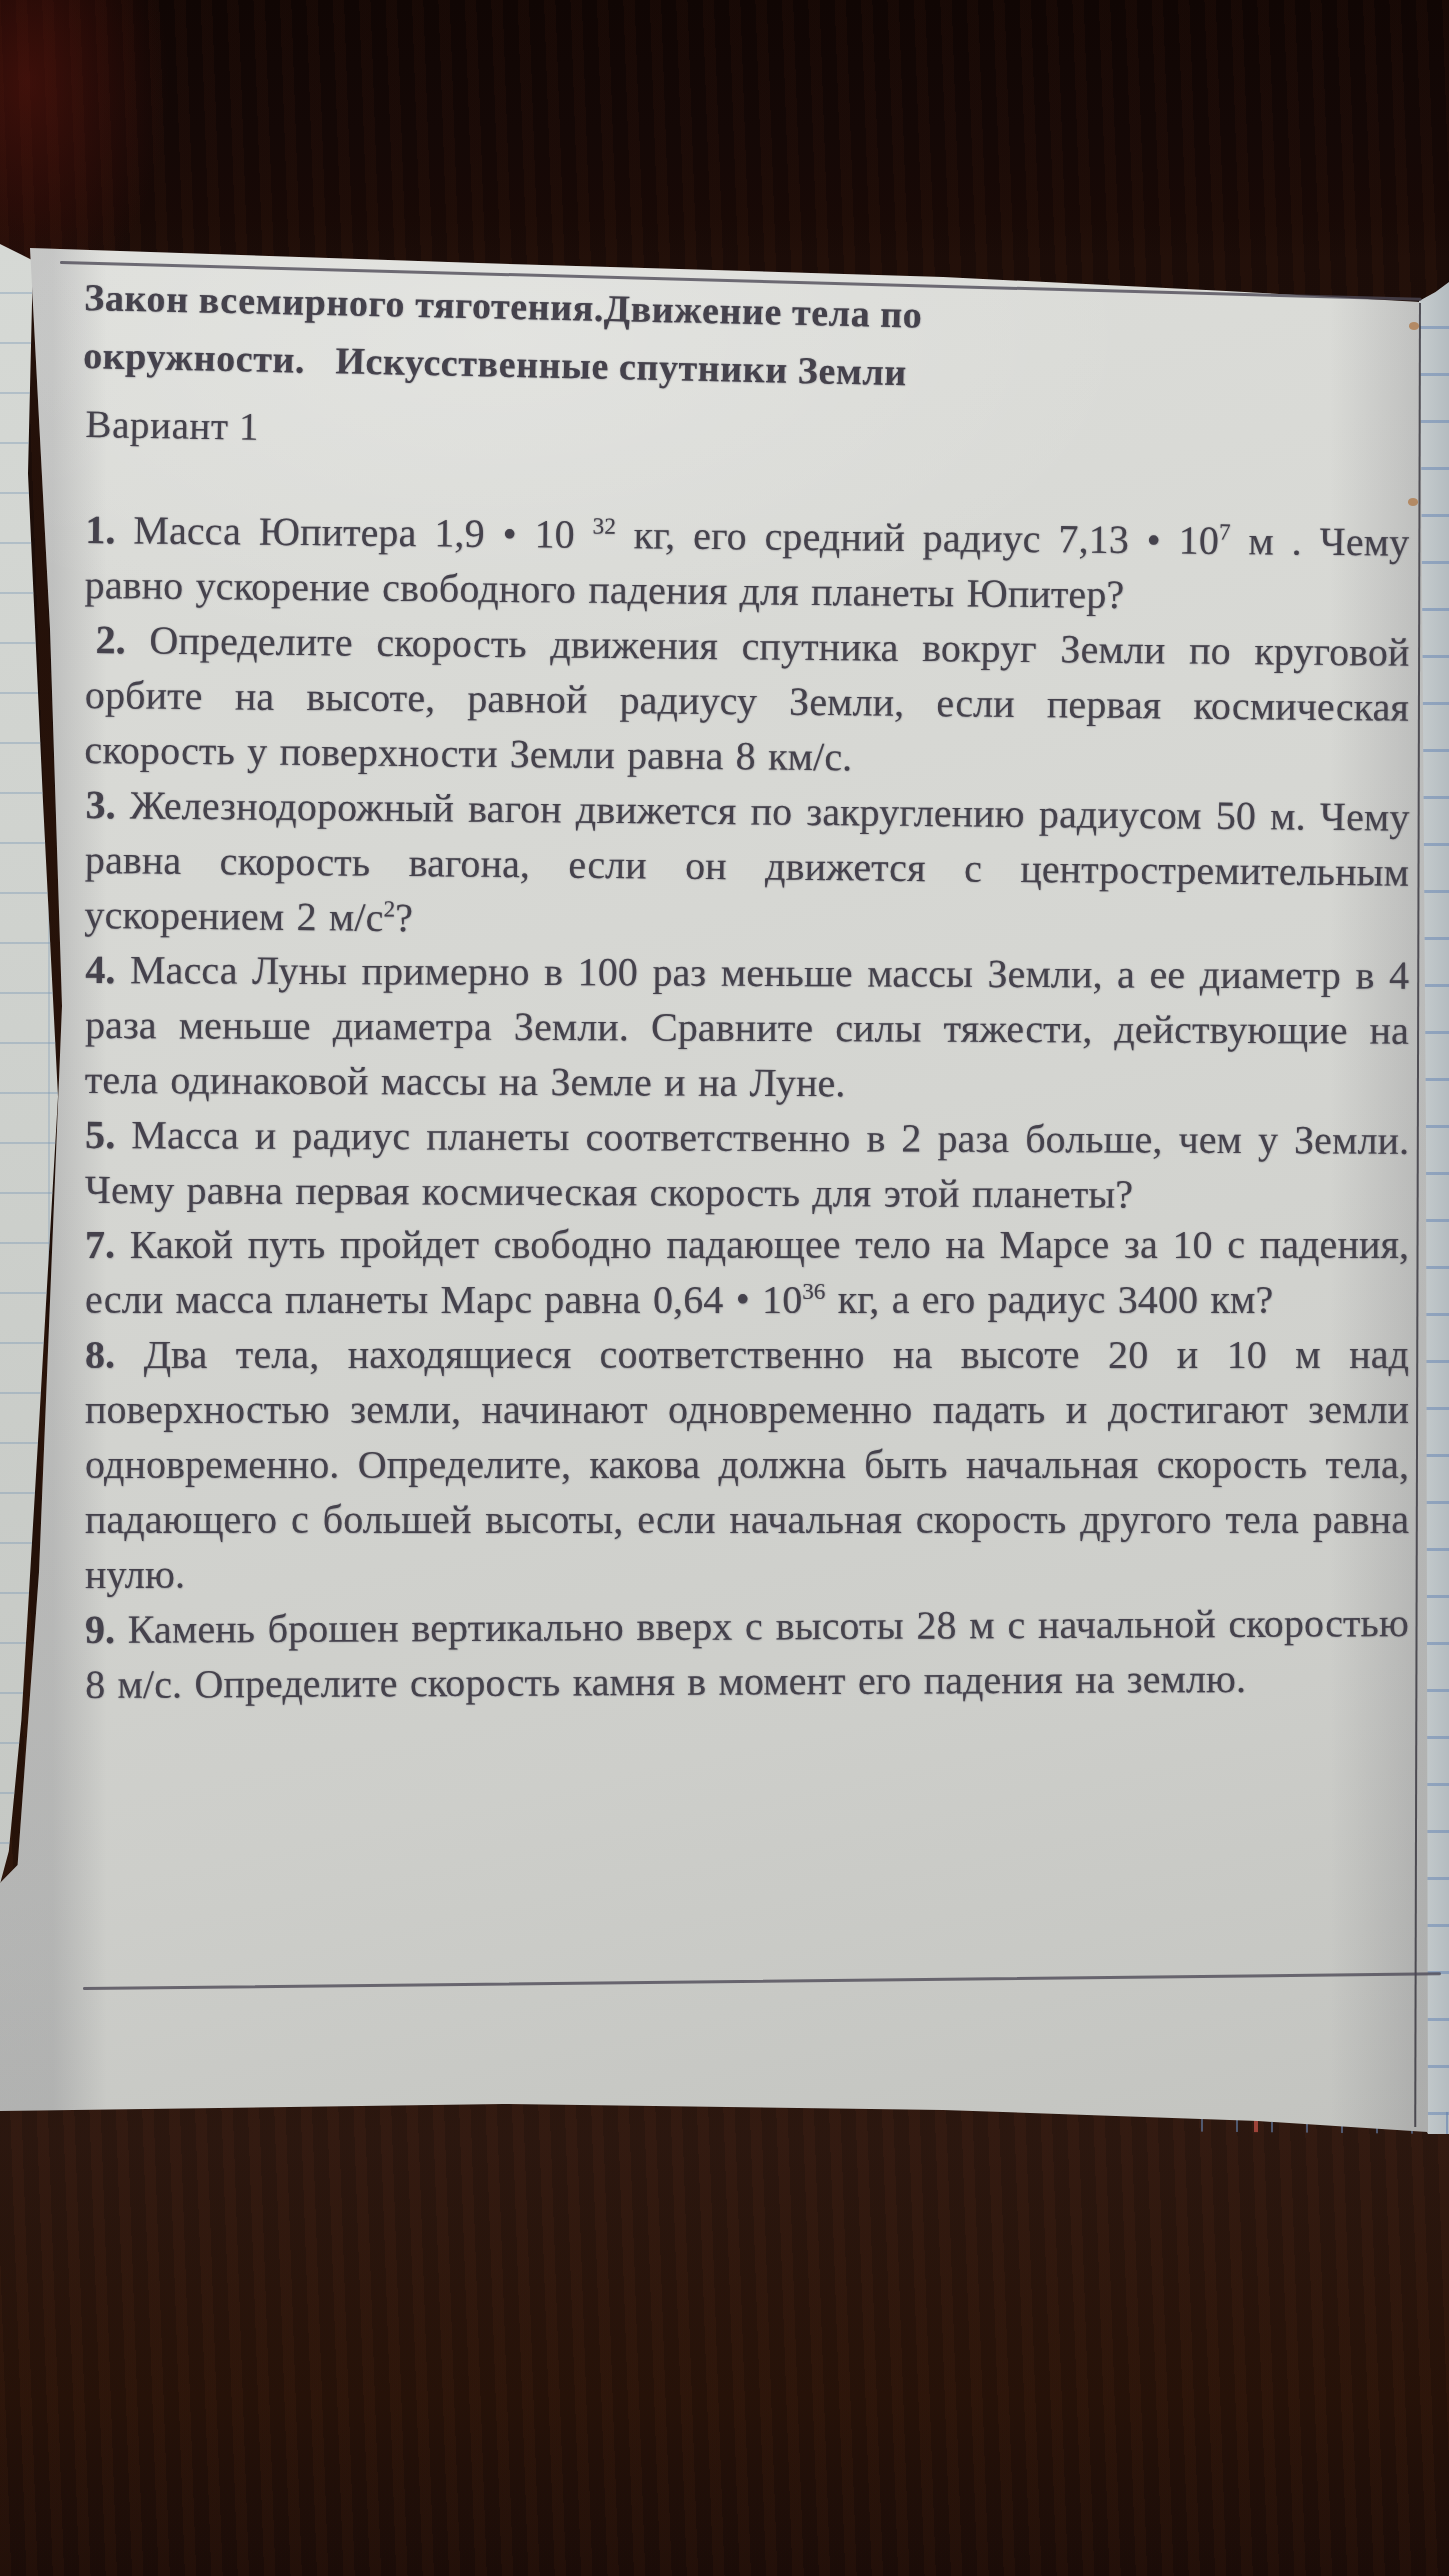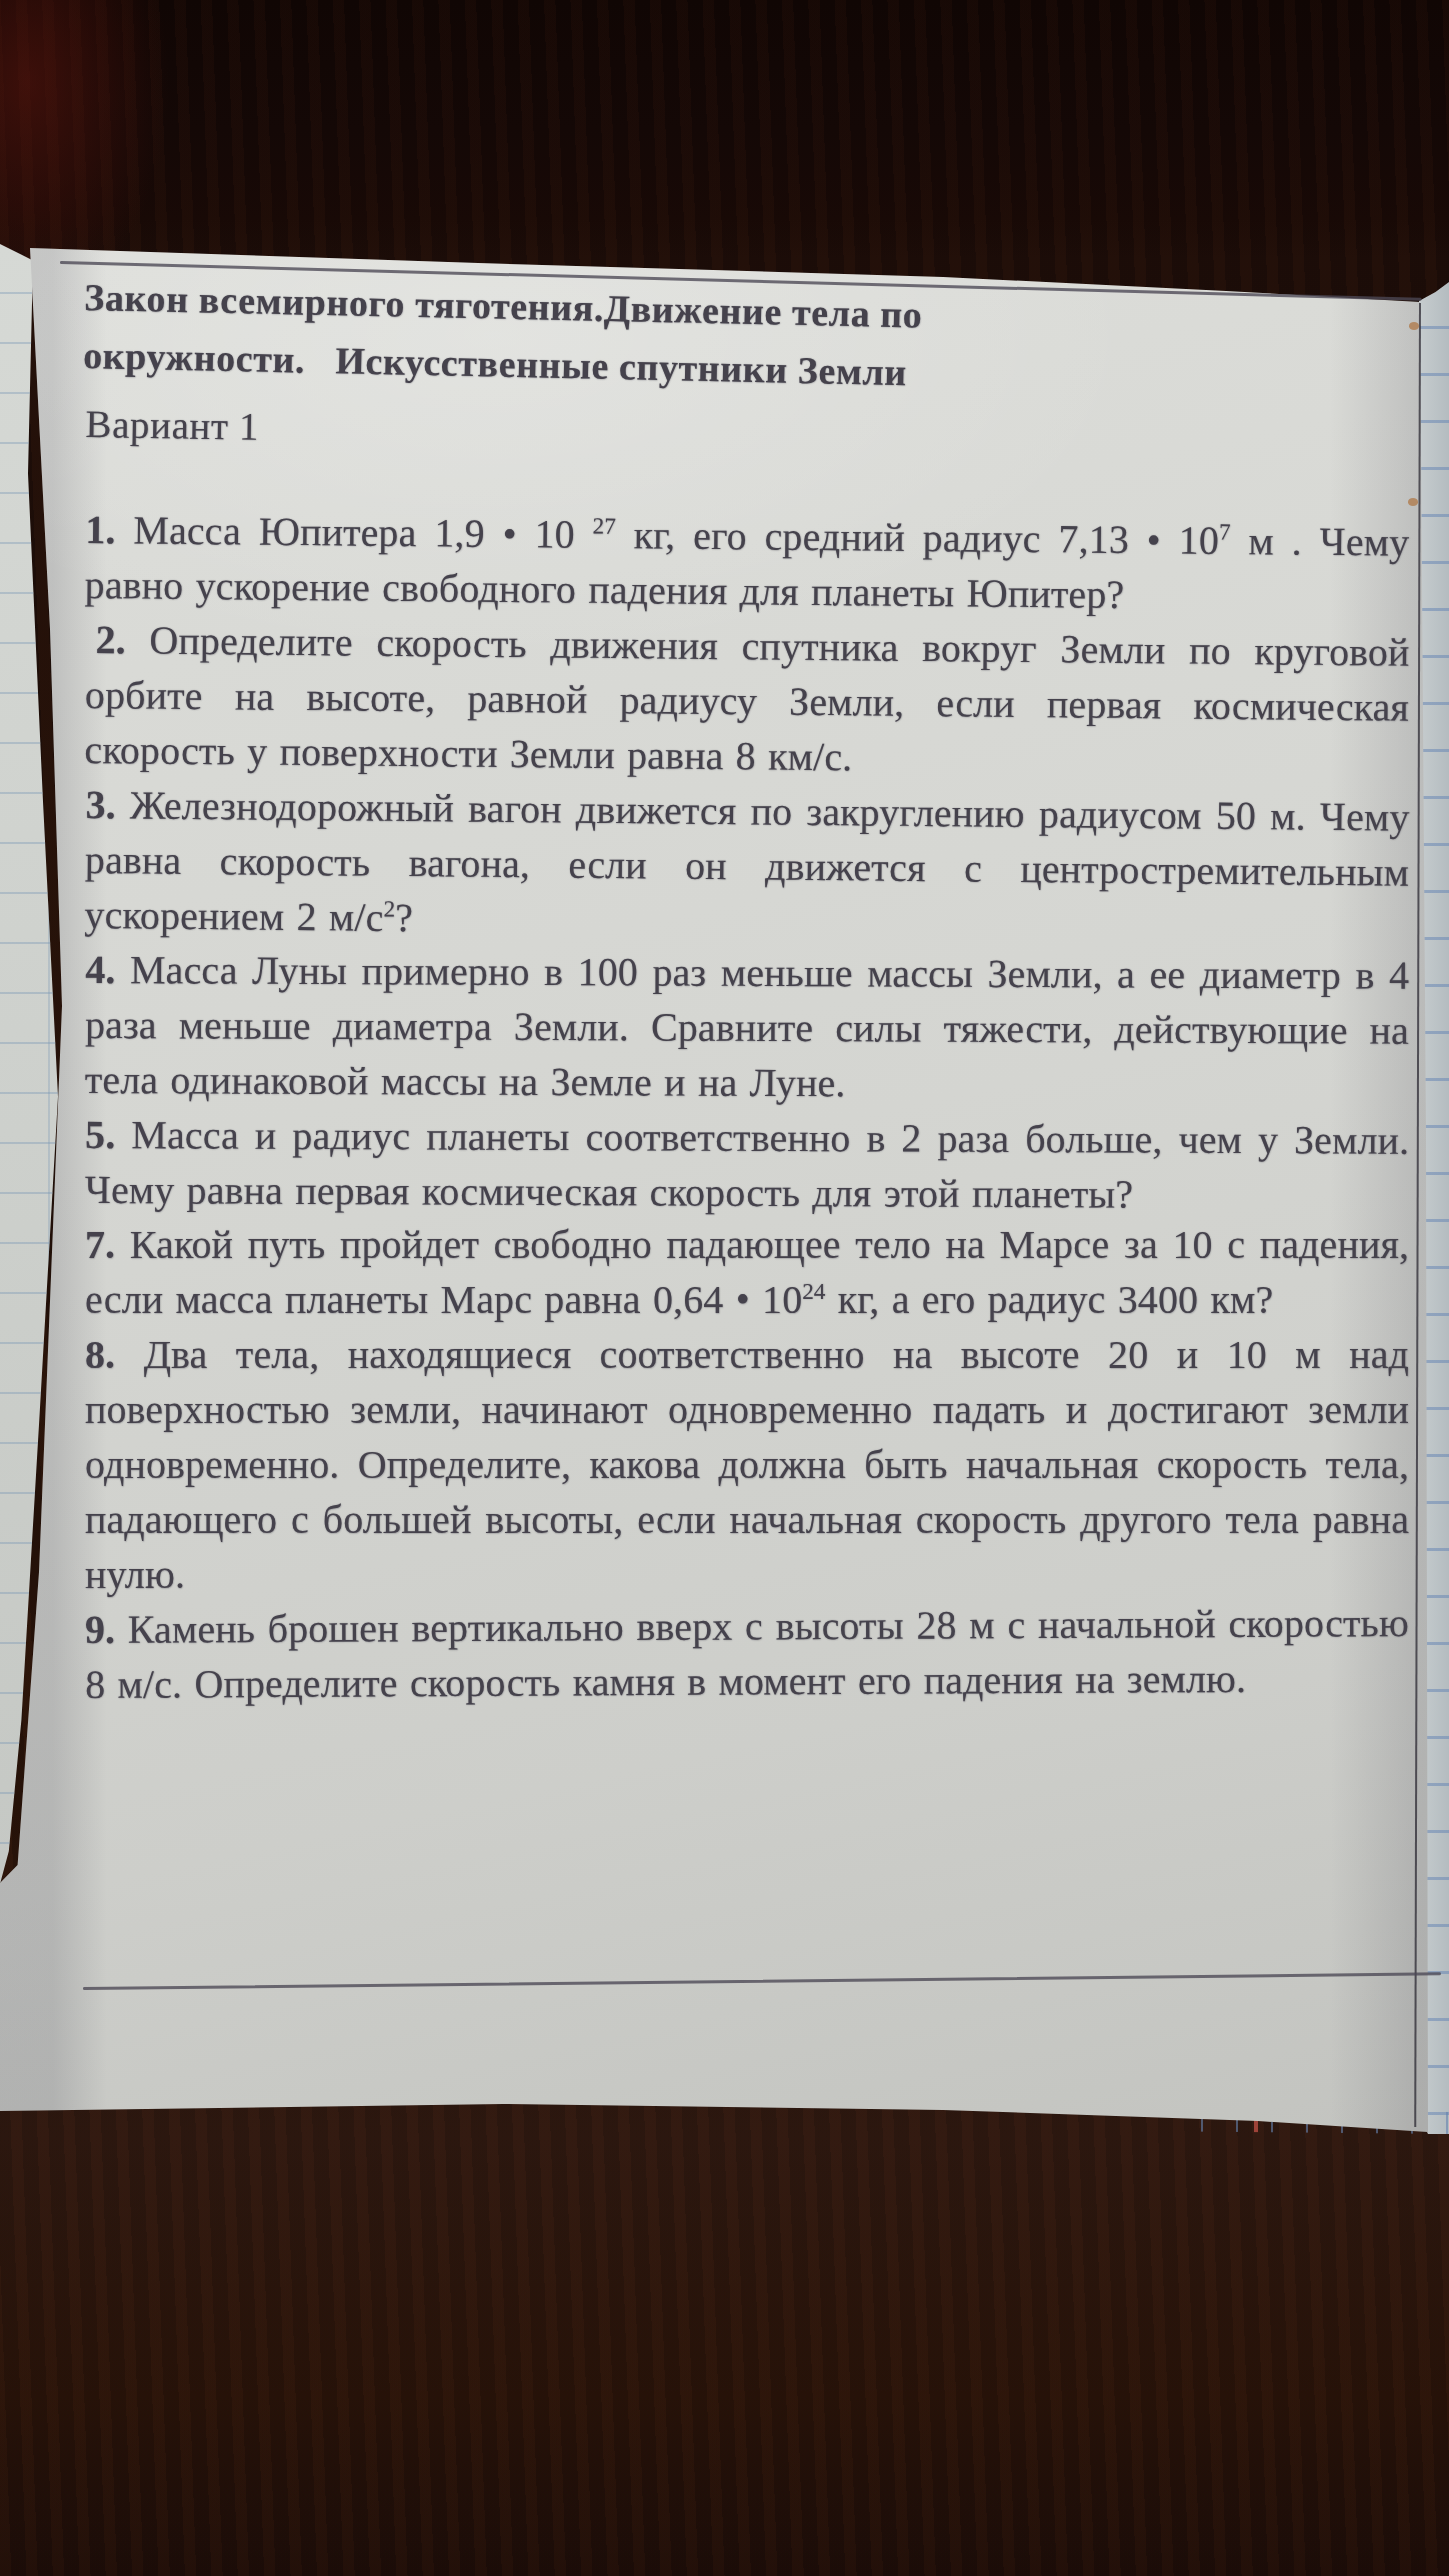--- a/index.html
+++ b/index.html
@@ -115,32 +115,32 @@
     <div id="rule-top" class="rule"></div>
 
     <div id="title" class="tshadow">
       <span class="title-line">Закон всемирного тяготения.Движение тела по</span>
       <span class="title-line">окружности.   Искусственные спутники Земли</span>
     </div>
 
     <div id="variant" class="tshadow">Вариант 1</div>
 
     <div id="problems" class="tshadow">
-  <p class="prob"><b class="pnum">1.</b> <span class="ptext">Масса Юпитера 1,9 • 10 <sup>27</sup> кг, его средний радиус 7,13 • 10<sup>7</sup> м . Чему равно ускорение свободного падения для планеты Юпитер?</span></p>
+  <p class="prob"><b class="pnum">1.</b> <span class="ptext">Масса Юпитера 1,9 • 10 <sup>32</sup> кг, его средний радиус 7,13 • 10<sup>7</sup> м . Чему равно ускорение свободного падения для планеты Юпитер?</span></p>
 
   <p class="prob"><b class="pnum">2.</b> <span class="ptext">Определите скорость движения спутника вокруг Земли по круговой орбите на высоте, равной радиусу Земли, если первая космическая скорость у поверхности Земли равна 8 км/с.</span></p>
 
   <p class="prob"><b class="pnum">3.</b> <span class="ptext">Железнодорожный вагон движется по закруглению радиусом 50 м. Чему равна скорость вагона, если он движется с центростремительным ускорением 2 м/с<sup>2</sup>?</span></p>
 
   <p class="prob"><b class="pnum">4.</b> <span class="ptext">Масса Луны примерно в 100 раз меньше массы Земли, а ее диаметр в 4 раза меньше диаметра Земли. Сравните силы тяжести, действующие на тела одинаковой массы на Земле и на Луне.</span></p>
 
   <p class="prob"><b class="pnum">5.</b> <span class="ptext">Масса и радиус планеты соответственно в 2 раза больше, чем у Земли. Чему равна первая космическая скорость для этой планеты?</span></p>
 
 
-  <p class="prob"><b class="pnum">7.</b> <span class="ptext">Какой путь пройдет свободно падающее тело на Марсе за 10 с падения, если масса планеты Марс равна 0,64 • 10<sup>24</sup> кг, а его радиус 3400 км?</span></p>
+  <p class="prob"><b class="pnum">7.</b> <span class="ptext">Какой путь пройдет свободно падающее тело на Марсе за 10 с падения, если масса планеты Марс равна 0,64 • 10<sup>36</sup> кг, а его радиус 3400 км?</span></p>
 
   <p class="prob"><b class="pnum">8.</b> <span class="ptext">Два тела, находящиеся соответственно на высоте 20 и 10 м над поверхностью земли, начинают одновременно падать и достигают земли одновременно. Определите, какова должна быть начальная скорость тела, падающего с большей высоты, если начальная скорость другого тела равна нулю.</span></p>
 
   <p class="prob"><b class="pnum">9.</b> <span class="ptext">Камень брошен вертикально вверх с высоты 28 м с начальной скоростью 8 м/с. Определите скорость камня в момент его падения на землю.</span></p>
 </div>
 
     <div id="rule-bottom" class="rule"></div>
   </div>
 
 </div>

